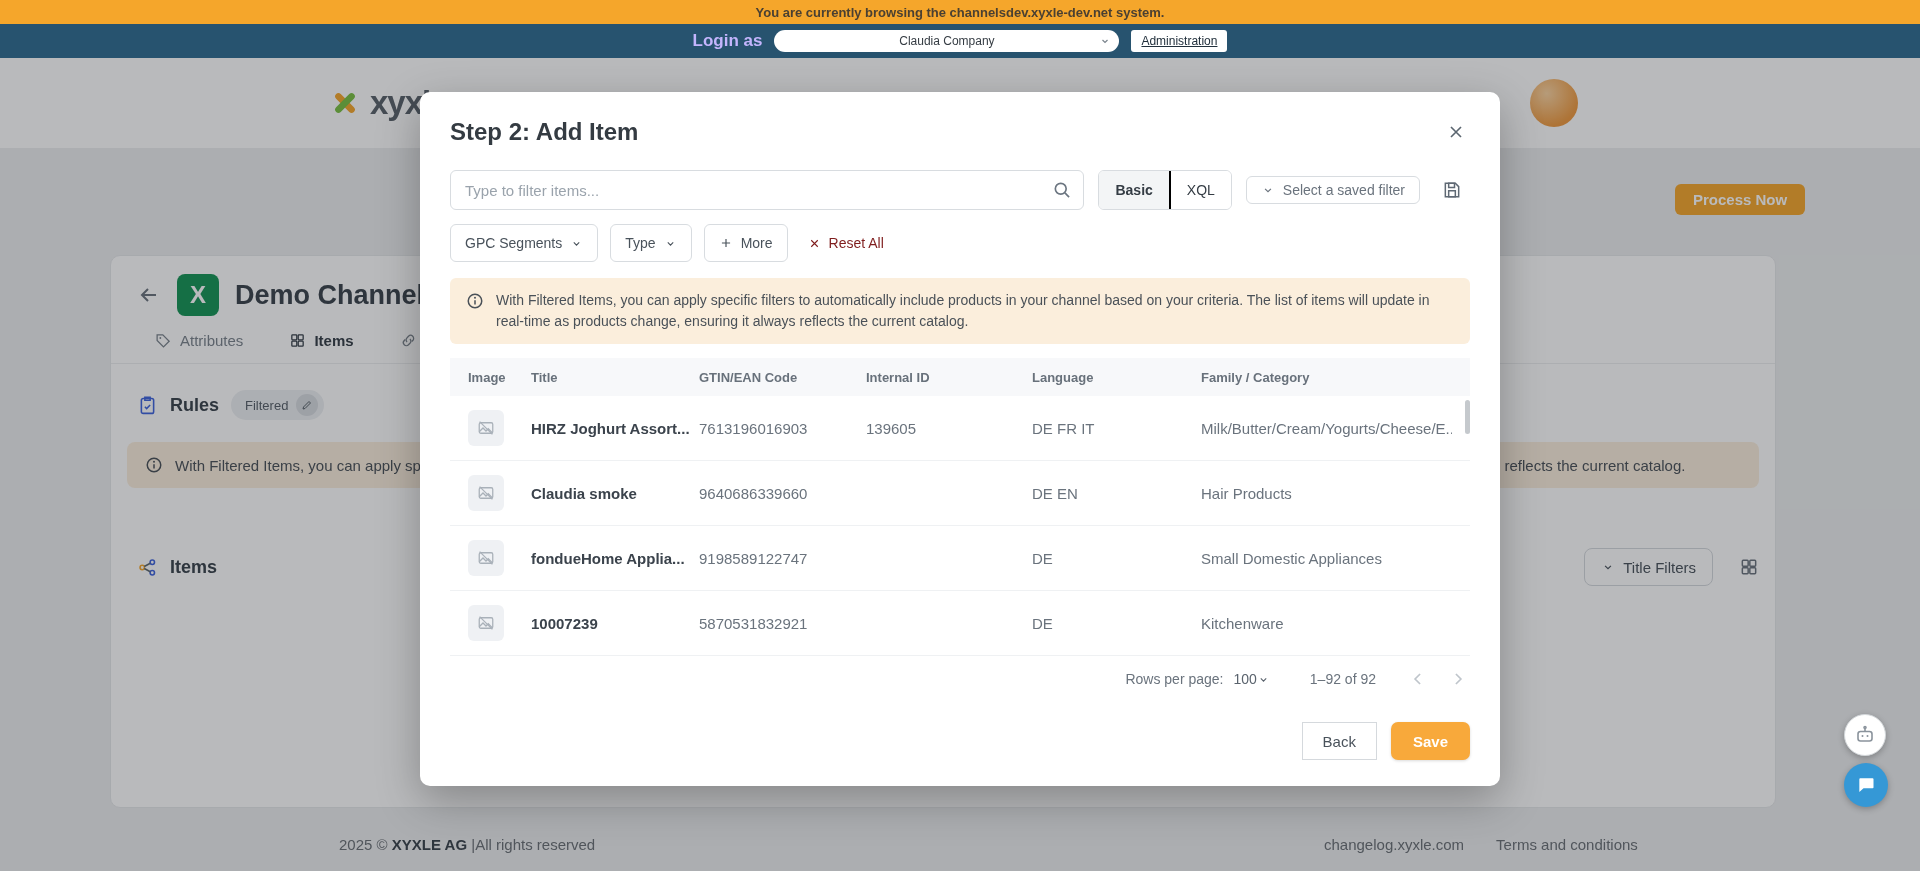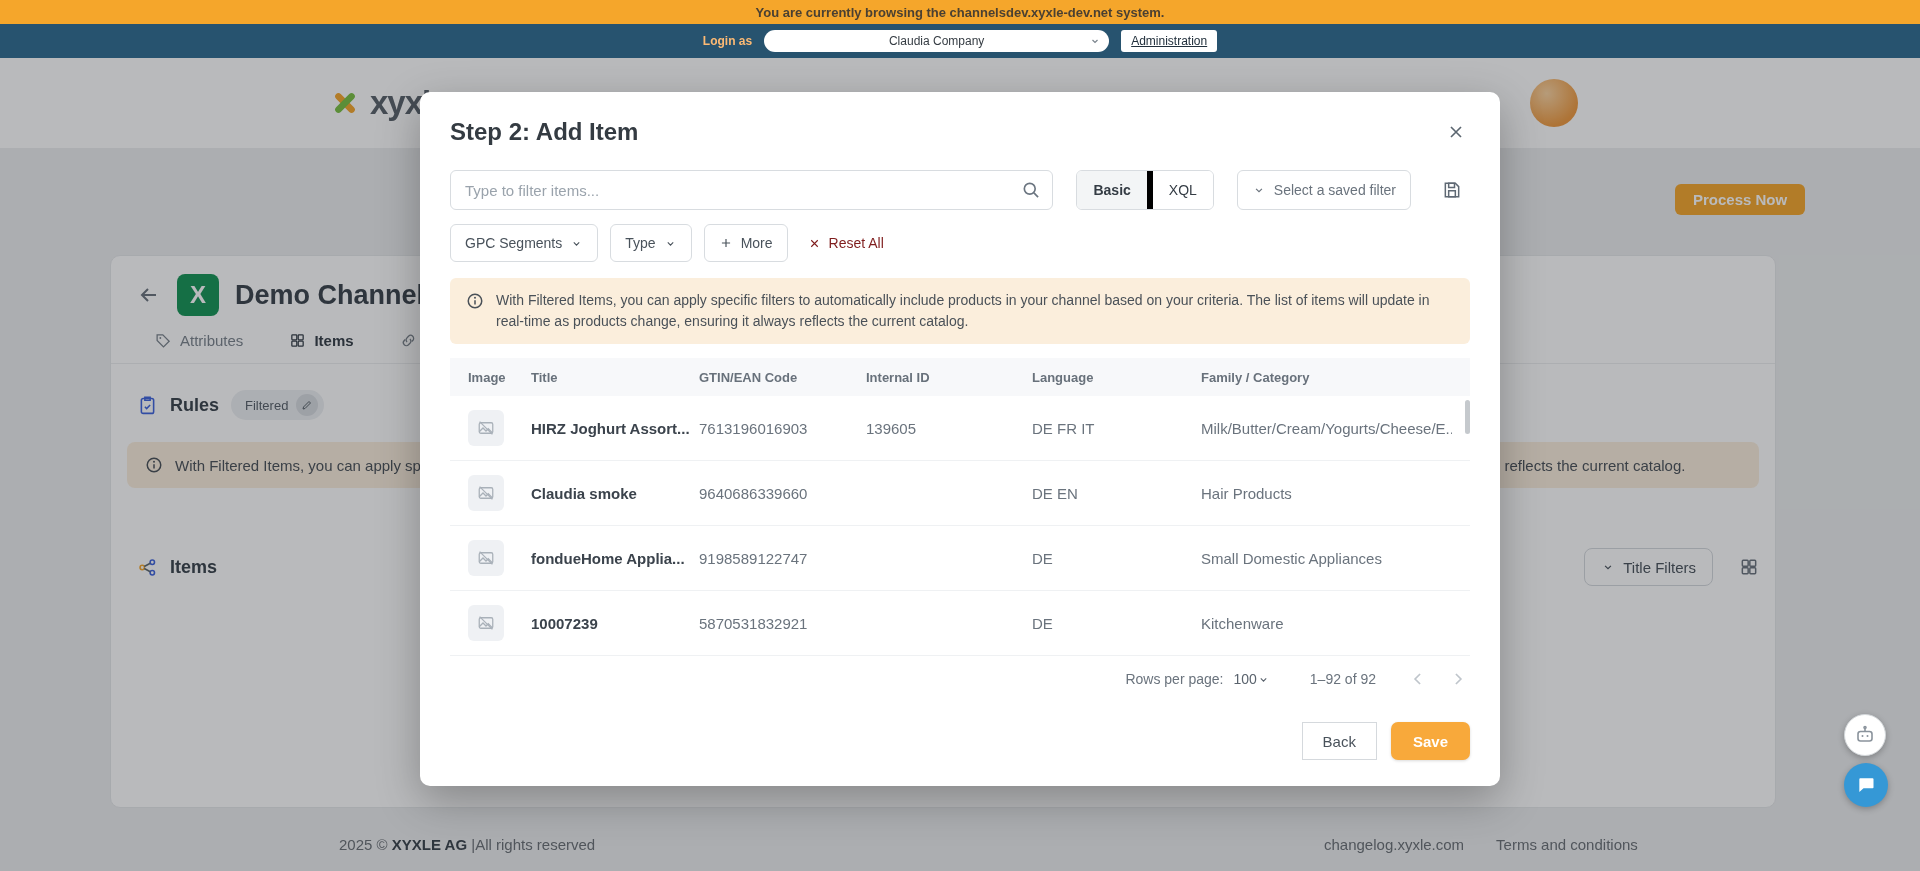--- a/index.html
+++ b/index.html
@@ -8,21 +8,21 @@
   svg { display:block; }
 
   
   .banner { position:absolute; top:0; left:0; right:0; height:24px; background:#F5A62B;
             display:flex; align-items:center; justify-content:center; z-index:5;
             font-size:13px; font-weight:700; color:#4A4032; }
 
   
   .adminbar { position:absolute; top:24px; left:0; right:0; height:34px; background:#27536F;
               display:flex; align-items:center; justify-content:center; gap:12px; z-index:5; }
-  .adminbar .label { color:#fdba74; font-size:12px; font-weight:700; }
+  .adminbar .label { color:#c4b5fd; font-size:17px; font-weight:700; }
   .company-select { width:345px; height:22px; background:#FFFFFF; border-radius:11px;
                     display:flex; align-items:center; justify-content:center; position:relative;
                     font-size:12px; color:#353C43; cursor:pointer; }
   .company-select .caret { position:absolute; right:8px; color:#7A838C; }
   .admin-link { height:22px; background:#FFFFFF; border-radius:3px; padding:0 10px;
                 display:flex; align-items:center; font-size:12px; color:#22303C;
                 text-decoration:underline; cursor:pointer; }
 
   
   .appheader { position:absolute; top:58px; left:0; right:0; height:90px; background:#FFFFFF; }
@@ -75,31 +75,31 @@
              background:rgba(23,28,33,0.30); z-index:10; }
 
   
   .modal { position:absolute; left:420px; top:92px; width:1080px; z-index:20;
            background:#FFFFFF; border-radius:10px; padding:26px 30px;
            box-shadow:0 14px 44px rgba(0,0,0,0.28); }
   .modal-head { display:flex; justify-content:space-between; }
   .modal-title { font-size:24px; font-weight:700; color:#343B42; }
   .close-btn { border:none; background:none; color:#5B6670; cursor:pointer; padding:4px; }
 
-  .searchrow { display:flex; align-items:center; gap:23px; margin-top:24px; }
+  .searchrow { display:flex; align-items:center; gap:14px; margin-top:24px; }
   .search-wrap { position:relative; flex:1; }
   .search-input { width:100%; height:40px; border:1px solid #D8DCE0; border-radius:6px;
                   padding:0 42px 0 14px; font-size:15px; color:#353C43; font-family:inherit; outline:none; }
   .search-input::placeholder { color:#9AA3AC; }
   .search-icon { position:absolute; right:12px; top:10px; color:#6B7580; }
   .segmented { display:flex; height:40px; border:1px solid #D8DCE0; border-radius:6px; overflow:hidden; }
   .seg-btn { padding:0 16px; background:#FFFFFF; border:none; font-size:14px; color:#343C44;
              font-family:inherit; cursor:pointer; }
-  .seg-btn.active { font-weight:700; background:#F3F5F6; border-right:6px solid #000000; }
-  .saved-filter { height:40px; border:1px solid #D8DCE0; border-radius:6px; display:flex;
+  .seg-btn.active { font-weight:700; background:#F3F5F6; border-right:2px solid #000000; }
+  .saved-filter { height:28px; border:1px solid #D8DCE0; border-radius:6px; display:flex;
                   align-items:center; gap:8px; padding:0 14px; color:#6A737D; font-size:14px; cursor:pointer; }
   .save-iconbtn { width:36px; height:40px; border:none; background:none; color:#5F6974;
                   display:flex; align-items:center; justify-content:center; cursor:pointer; }
 
   .filterrow { display:flex; align-items:center; gap:12px; margin-top:14px; }
   .chip { height:38px; border:1px solid #D8DCE0; border-radius:6px; background:#FFFFFF;
           display:flex; align-items:center; gap:8px; padding:0 14px; font-size:14px;
           color:#49525B; font-family:inherit; cursor:pointer; }
   .reset-btn { height:38px; border:none; background:none; display:flex; align-items:center; gap:8px;
                font-size:14px; color:#7f1d1d; font-family:inherit; cursor:pointer; padding:0 8px; }

